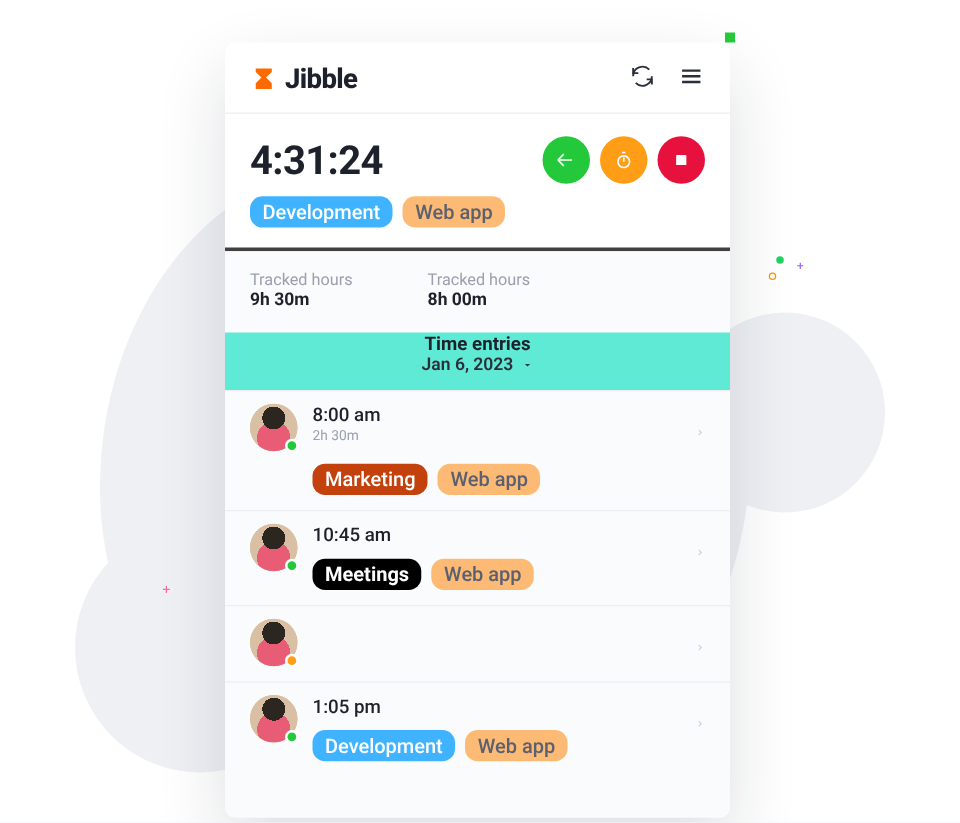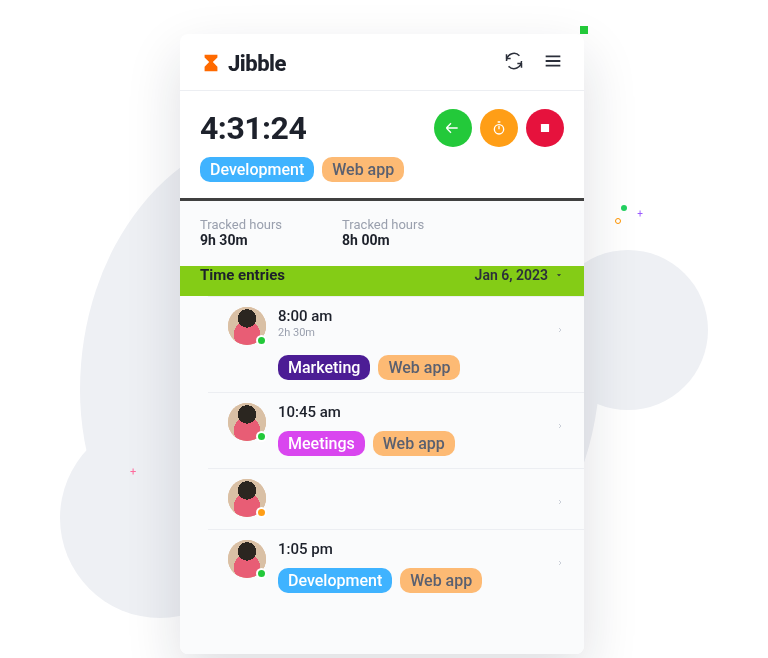--- a/index.html
+++ b/index.html
@@ -92,49 +92,49 @@
   .btn-green { background: #23c93a; }
   .btn-orange { background: #ff9e16; }
   .btn-red { background: #e6123d; }
   .tags { display: flex; gap: 8px; margin-top: 10px; }
   .tag {
     font-size: 16px; padding: 3px 10px; border-radius: 10px;
     font-weight: 500;
   }
   .tag-blue { background: #3fb3ff; color: #fff; }
   .tag-gray { background: #fdba74; color: #5a6070; }
-  .tag-purple { background: #4c1d95; color: #fff; }
-  .tag-brown { background: #d946ef; color: #fff; }
+  .tag-purple { background: #c2410c; color: #fff; }
+  .tag-brown { background: #000000; color: #fff; font-weight: bold; }
 
   .summary {
     display: flex;
     padding: 16px 20px 18px 20px;
     gap: 60px;
     background: #fafbfc;
   }
   .summary-col { display: flex; flex-direction: column; gap: 0; }
   .summary-label { font-size: 13px; color: #9aa0ae; }
   .summary-value { font-size: 14px; font-weight: 700; color: #1d212b; }
 
   .entries-header {
     display: flex; justify-content: space-between; align-items: center;
     padding: 0 20px 12px 20px;
-    background: #84cc16;
+    background: #5eead4;
+    flex-direction: column;
   }
   .entries-title { font-size: 15px; font-weight: 700; color: #1d212b; }
   .date-picker { font-size: 14px; font-weight: 600; color: #2b2f3a; display: flex; align-items: center; gap: 6px; cursor: pointer;}
 
   .entries-list { flex: 1; overflow: hidden; background: #fafbfc;}
   .entry {
     display: flex; align-items: flex-start;
     padding: 10px 20px 12px 20px;
     border-top: 1px solid #eceef2;
     gap: 12px;
     position: relative;
-    margin-left: 28px;
   }
   .entry:first-child { border-top: 1px solid #eceef2; }
   .avatar {
     width: 38px; height: 38px; border-radius: 50%;
     background: linear-gradient(135deg, #e8c4a0 0%, #d4a574 100%);
     flex-shrink: 0;
     position: relative;
     overflow: visible;
   }
   .avatar::before {

